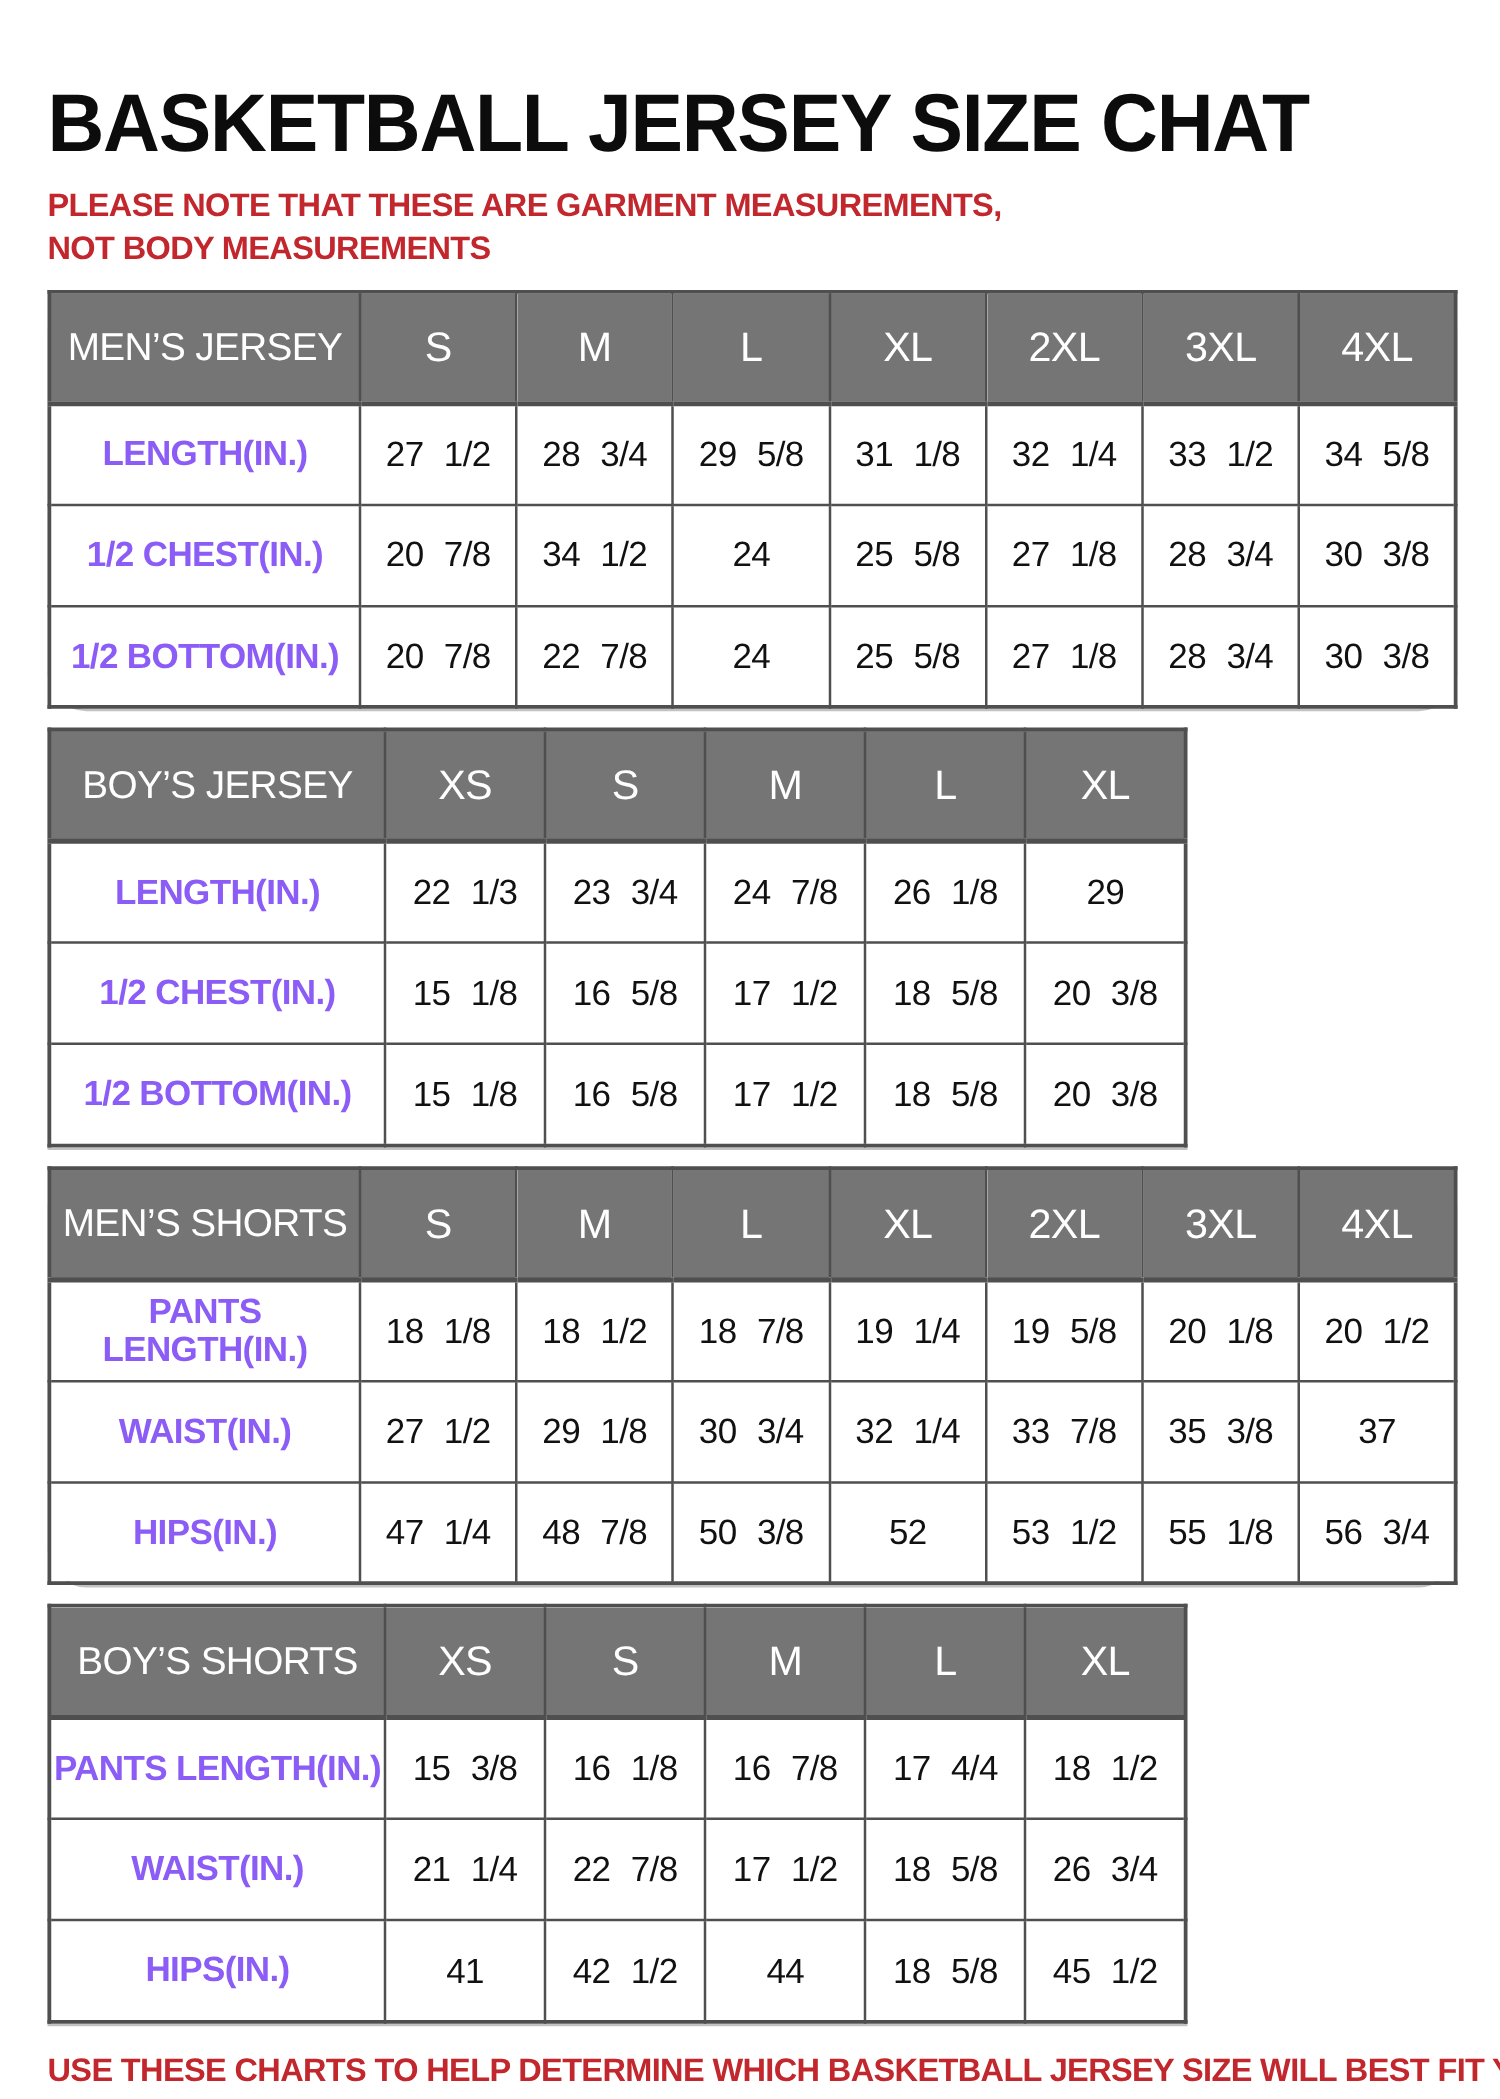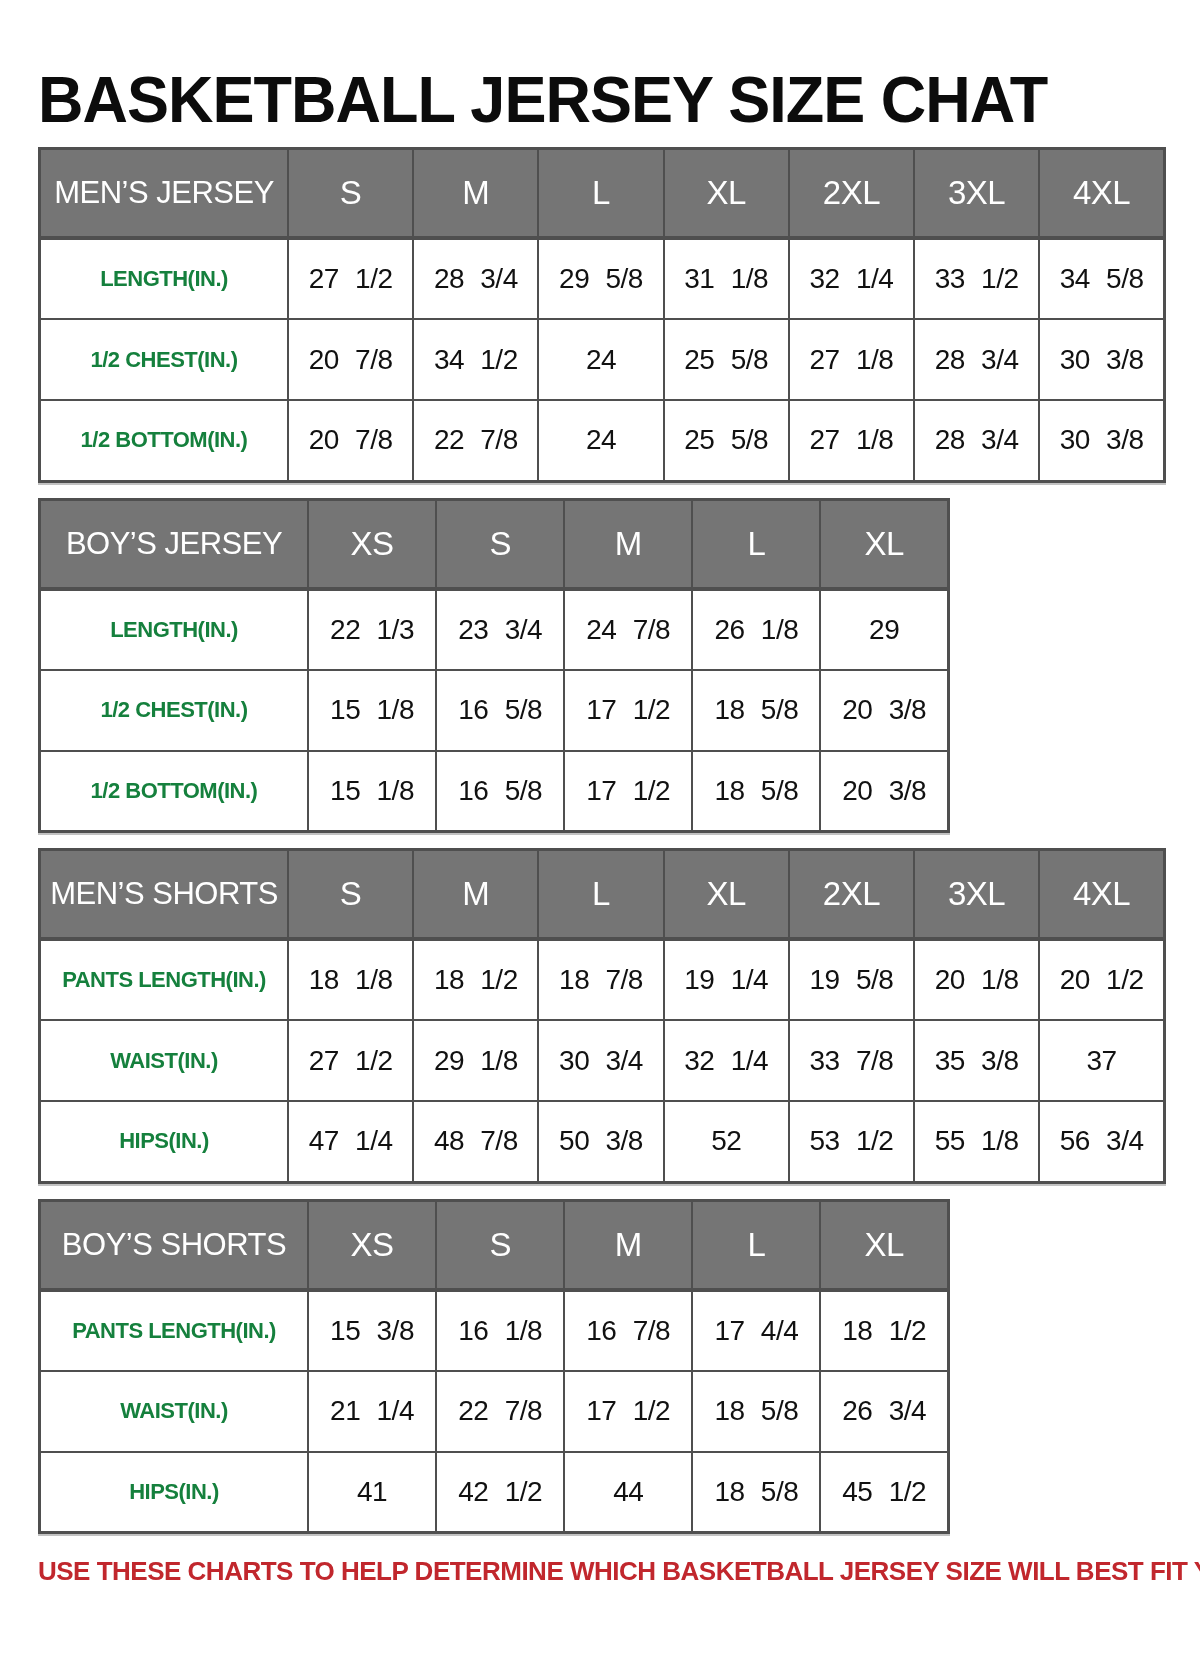--- a/index.html
+++ b/index.html
@@ -43,21 +43,21 @@
     margin-top: 20px;
     white-space: nowrap;
   }
   table.size-table {
     border-collapse: collapse;
     table-layout: fixed;
     margin: 0 0 15px 0;
     border: 3px solid #4f4f4f;
     box-shadow: 0 2px 0 rgba(120,120,120,0.45);
   }
-  table.size-table.wide   { width: 1128px; }
+  table.size-table.wide   { width: 1128px; border-radius: 31px; }
   table.size-table.narrow { width: 912px;  }
   .size-table th, .size-table td {
     border: 2px solid #4f4f4f;
     text-align: center;
     vertical-align: middle;
     padding: 0 2px;
     overflow: hidden;
   }
   .size-table thead th {
     background: #757575;
@@ -66,41 +66,42 @@
     font-size: 33px;
     height: 86px;
     letter-spacing: -0.5px;
     border-bottom: 4px solid #4f4f4f;
   }
   .size-table.wide   thead th.corner { width: 242px; font-size: 31px; }
   .size-table.narrow thead th.corner { width: 262px; font-size: 31px; }
   .size-table tbody tr { height: 81px; }
   .size-table tbody th.rowlabel {
     background: #ffffff;
-    color: #15803d;
+    color: #8b5cf6;
     font-weight: bold;
-    font-size: 22px;
+    font-size: 28px;
     letter-spacing: -0.5px;
     line-height: 1.1;
   }
   .size-table tbody td.val {
     background: #ffffff;
     color: #111111;
     font-size: 28px;
     letter-spacing: -0.5px;
     word-spacing: 9px;
   }
 </style>
 </head>
 <body>
 
 <div class="page">
 
   <h1 class="main-title">BASKETBALL JERSEY SIZE CHAT</h1>
 
+  <p class="note top">PLEASE NOTE THAT THESE ARE GARMENT MEASUREMENTS, NOT BODY MEASUREMENTS</p>
 
   <table class="size-table wide">
     <thead>
         <tr>
           <th class="corner">MEN’S JERSEY</th>
           <th>S</th>
           <th>M</th>
           <th>L</th>
           <th>XL</th>
           <th>2XL</th>

